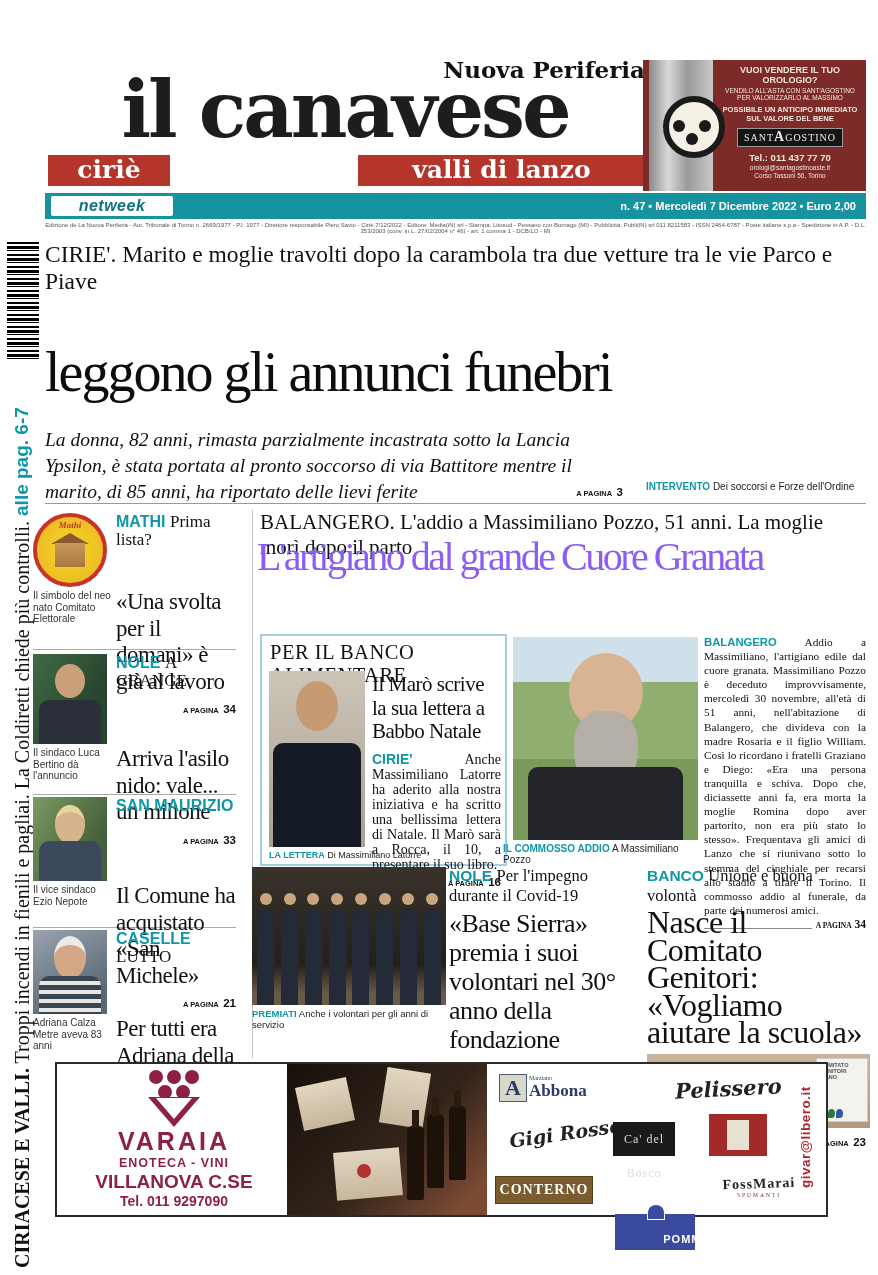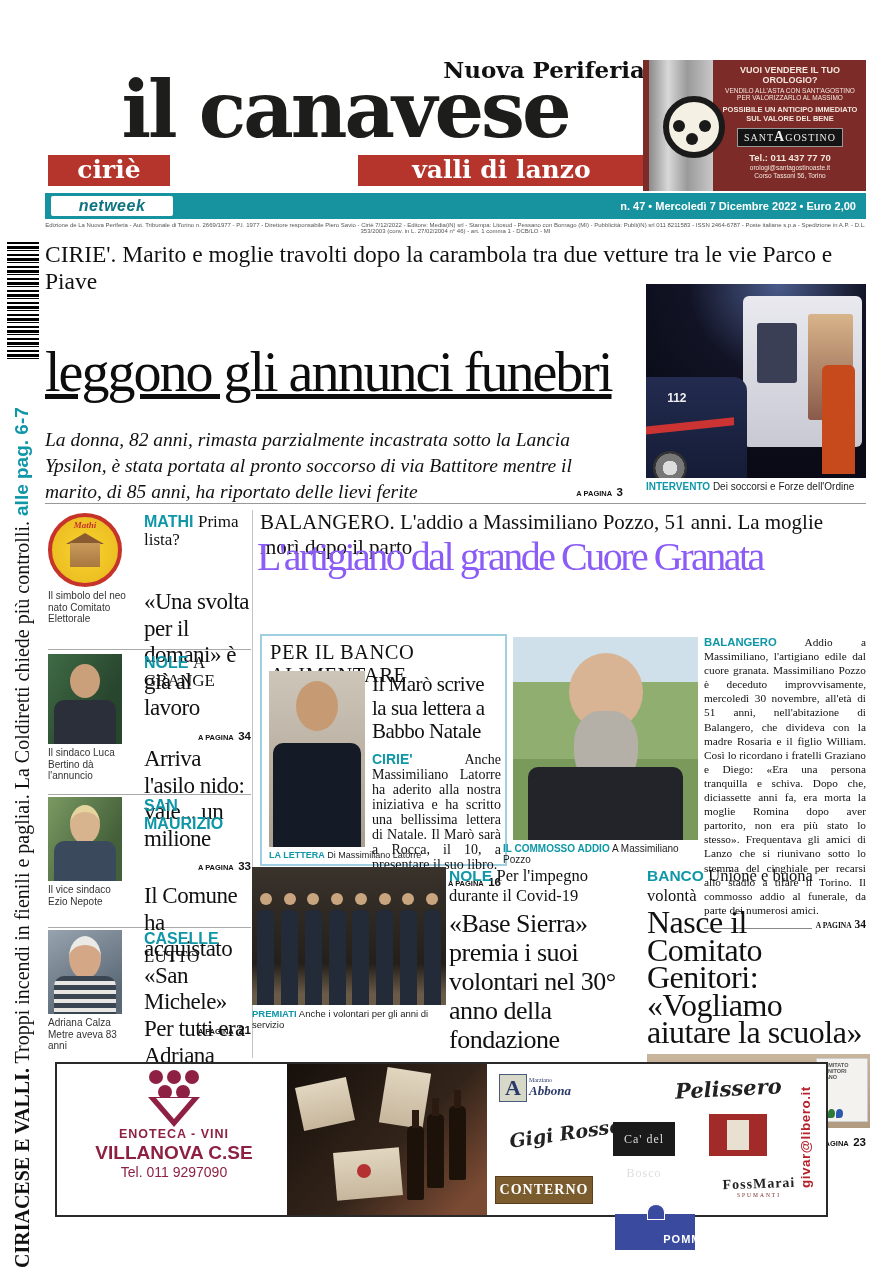--- a/index.html
+++ b/index.html
@@ -61,21 +61,21 @@
   .wheel{left:18%;bottom:4%;width:34px;height:34px;border-radius:50%;background:
     radial-gradient(#ddd 0 30%,#777 31% 60%,#333 61%);}
   .medic{left:80%;top:42%;width:15%;height:56%;background:#c64a1c;border-radius:6px 6px 0 0;}
   .photo-cap{font-size:10px;color:#222;}
   .photo-cap b{color:#0f97a8;font-weight:bold;}
   .lead-cap{left:646px;top:481px;width:224px;}
   .rule{border-top:1px solid #999;}
   .divider-main{left:45px;top:503px;width:821px;}
   
   .vrule{left:252px;top:510px;height:548px;width:0;border-left:1px solid #c5c5c5;}
-  .lc{left:48px;width:203px;display:grid;grid-template-columns:78px 1fr;column-gap:18px;}
+  .lc{left:33px;width:203px;display:grid;grid-template-columns:78px 1fr;column-gap:5px;}
   .lc .kick{grid-column:2;font-size:16px;line-height:18px;}
   .lc .kick .tag{font-weight:bold;font-size:16px;}
   .lc .kick .k2{font-family:"Liberation Serif",serif;font-size:17px;}
   .lc .hl{grid-column:2;font-size:23px;line-height:26.5px;letter-spacing:-0.5px;margin-top:2px;}
   .lc .cap{grid-column:1;font-size:10px;line-height:11.5px;color:#333;margin-top:3px;}
   .lc .pref{grid-column:1 / 3;text-align:right;margin-top:4px;}
   .lc-border{border-bottom:1px solid #aaa;}
   .portrait{width:74px;position:relative;overflow:hidden;}
   .head{position:absolute;left:50%;transform:translateX(-50%);border-radius:50%;}
   .torso{position:absolute;left:8%;right:8%;bottom:0;border-radius:10px 10px 0 0;}
@@ -143,35 +143,35 @@
   .grapes{margin:2px auto 0;width:70px;}
   .grape-row{display:flex;justify-content:center;gap:4px;margin-top:1px;}
   .grape{width:14px;height:14px;border-radius:50%;background:#8e2143;}
   .vee{margin:-2px auto 0;width:0;height:0;border-left:26px solid transparent;border-right:26px solid transparent;
     border-top:30px solid #8e2143;position:relative;}
   .vee i{position:absolute;left:-18px;top:-29px;width:0;height:0;border-left:18px solid transparent;
     border-right:18px solid transparent;border-top:21px solid #fff;display:block;}
   .varaia-name{font-weight:bold;font-size:25px;letter-spacing:3px;margin-top:0px;}
   .varaia-l1{font-weight:bold;font-size:12.5px;letter-spacing:1px;}
   .varaia-l2{font-weight:bold;font-size:19px;margin-top:1px;}
-  .varaia-l3{font-weight:normal;font-size:14px;}
+  .varaia-l3{font-weight:bold;font-size:14px;}
   .winephoto{left:230px;top:0px;width:200px;height:151px;overflow:hidden;
     background:linear-gradient(135deg,#16100b,#33241a 55%,#7a4a33 90%);}
   .bottle{position:absolute;width:17px;height:74px;background:#1d1209;border-radius:5px 5px 2px 2px;}
   .bottle::before{content:"";position:absolute;top:-16px;left:5px;width:7px;height:18px;background:#2a1a10;}
   .giftbox{position:absolute;background:linear-gradient(180deg,#e2d6c0,#c6b69c);}
   .ribbon{position:absolute;width:14px;height:14px;border-radius:50%;background:#b53030;}
   .brand{position:absolute;color:#222;}
   .script{font-family:"DejaVu Serif",serif;font-style:italic;font-weight:bold;}
   .abbona-sq{display:inline-block;width:26px;height:26px;background:#d8d8c8;border:1px solid #4a5a7a;
     color:#2a3a6a;font-family:"Liberation Serif",serif;font-weight:bold;font-size:22px;line-height:25px;
     text-align:center;vertical-align:middle;}
   .abbona-tx{display:inline-block;vertical-align:middle;margin-left:2px;font-family:"Liberation Serif",serif;color:#2a3a6a;}
   .abbona-top{font-size:6px;}
-  .abbona-name{font-size:13px;font-weight:bold;font-style:italic;}
+  .abbona-name{font-size:17px;font-weight:bold;}
   .blackbox{width:62px;height:34px;background:#1a1a1a;color:#ddd;text-align:center;
     font-family:"Liberation Serif",serif;font-size:12px;line-height:34px;letter-spacing:1px;}
   .redbox{width:58px;height:42px;background:#a22a28;position:relative;}
   .redbox i{position:absolute;left:18px;top:6px;width:22px;height:30px;background:#e8e0d0;display:block;}
   .conterno{width:96px;height:26px;background:#7a5c2e;border:1px solid #5a3f1e;color:#fff;
     font-family:"Liberation Serif",serif;font-weight:bold;font-size:14px;letter-spacing:1px;
     text-align:center;line-height:25px;}
   .pommery{width:80px;height:36px;background:#3a4a9f;color:#fff;text-align:center;position:relative;}
   .pommery .crest{position:absolute;top:-10px;left:32px;width:16px;height:14px;background:#3a4a9f;
     border-radius:50% 50% 0 0;border:1px solid #fff;}
@@ -220,37 +220,25 @@
 
   <div class="abs topbar">
     <div class="abs nw-box">
       <span class="nw-text">netweek</span>
     </div>
     <div class="abs issue">n. 47 • Mercoledì 7 Dicembre 2022 • Euro 2,00</div>
   </div>
   <div class="abs imprint">Edizione de La Nuova Periferia - Aut. Tribunale di Torino n. 2669/1977 - P.I. 1977 - Direttore responsabile Piero Savio - Ciriè 7/12/2022 - Editore: Media(iN) srl - Stampa: Litosud - Pessano con Bornago (MI) - Pubblicità: Publi(iN) srl 011 8211583 - ISSN 2464-6787 - Poste italiane s.p.a - Spedizione in A.P. - D.L. 353/2003 (conv. in L. 27/02/2004 n° 46) - art. 1 comma 1 - DCB/LO - MI</div>
 
   <div class="abs lead-kicker serif">CIRIE'. Marito e moglie travolti dopo la carambola tra due vetture tra le vie Parco e Piave</div>
-  <div class="abs lead-h1 serif" style="top:340px;text-decoration:underline;">leggono gli annunci funebri</div>
+  <div class="abs lead-h1 serif" style="top:340px;">leggono gli annunci funebri</div>
   <div class="abs lead-deck serif">La donna, 82 anni, rimasta parzialmente incastrata sotto la Lancia Ypsilon, è stata portata al pronto soccorso di via Battitore mentre il marito, di 85 anni, ha riportato delle lievi ferite</div>
   <div class="abs lead-pref pageref">
     <span class="lbl">A PAGINA</span>
     <span class="num">3</span>
-  </div>
-  <div class="abs lead-photo">
-    <div class="abs amb">
-      <div class="abs amb-door"></div>
-      <div class="abs amb-int"></div>
-    </div>
-    <div class="abs cop-car">
-      <div class="abs cop-stripe"></div>
-      <div class="abs car-code">112</div>
-      <div class="abs wheel"></div>
-    </div>
-    <div class="abs medic"></div>
   </div>
   <div class="abs lead-cap photo-cap">
     <b>INTERVENTO</b>
     <span>Dei soccorsi e Forze dell'Ordine</span>
   </div>
   <div class="abs rule divider-main"></div>
   <div class="abs vrule"></div>
 
   <div class="abs lc lc-border" style="top:513px;height:136px;">
     <div class="mathi-logo">
@@ -440,20 +428,21 @@
             <span class="grape"></span>
           </div>
         <div class="grape-row">
             <span class="grape"></span>
             <span class="grape"></span>
           </div>
         <div class="vee">
             <i></i>
           </div>
       </div>
+      <div class="varaia-name">VARAIA</div>
       <div class="varaia-l1">ENOTECA - VINI</div>
       <div class="varaia-l2">VILLANOVA C.SE</div>
       <div class="varaia-l3">Tel. 011 9297090</div>
     </div>
     <div class="abs winephoto">
       <div class="giftbox" style="left:12px;top:18px;width:52px;height:44px;transform:rotate(-12deg);"></div>
       <div class="giftbox" style="left:96px;top:6px;width:44px;height:56px;transform:rotate(9deg);"></div>
       <div class="giftbox" style="left:48px;top:86px;width:66px;height:48px;transform:rotate(-5deg);"></div>
       <div class="bottle" style="left:140px;top:50px;"></div>
       <div class="bottle" style="left:162px;top:42px;"></div>

